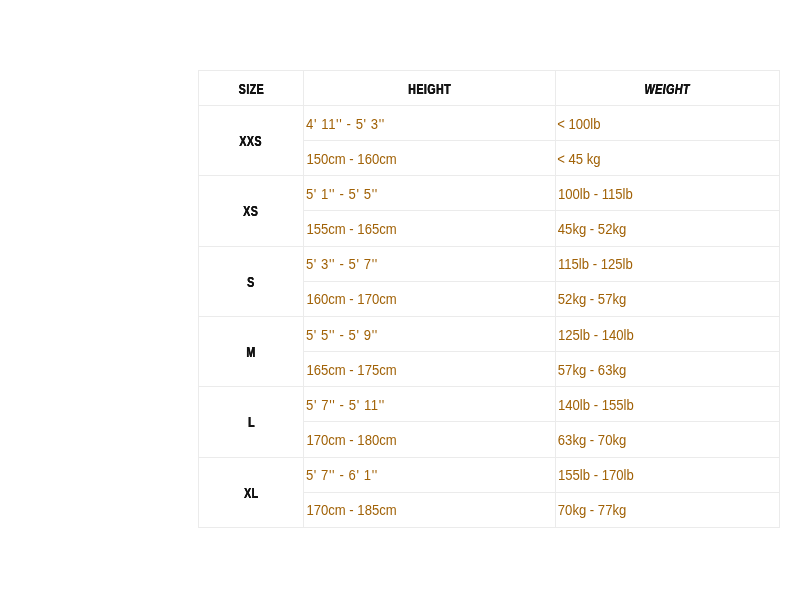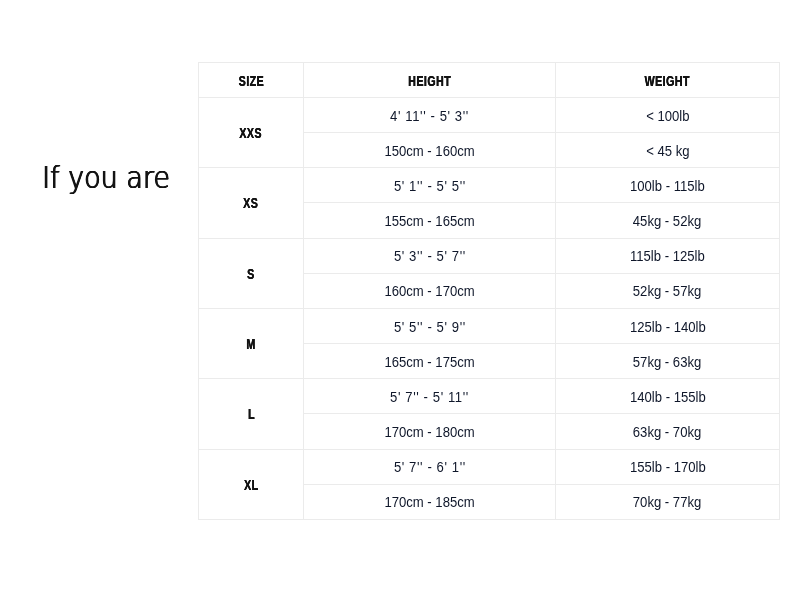--- a/index.html
+++ b/index.html
@@ -32,34 +32,34 @@
     font-style:normal;
     display:inline-block;
     will-change:opacity;
     transform:scaleX(0.90);
     text-shadow:0.62px 0 0 #141414, -0.62px 0 0 #141414, 0 0.45px 0 #141414, 0 -0.45px 0 #141414;
   }
 
   
   #sizechart {
     position:absolute;
-    left:198px; top:62px;
+    left:198px; top:70px;
     width:581px;
     border-collapse:collapse;
     table-layout:fixed;
   }
   #sizechart td, #sizechart th {
     border:1px solid #ebebeb;
     padding:0;
     vertical-align:middle;
   }
   #sizechart { border:1px solid #ebebeb; }
   .c-size { width:105px; }
   .c-h    { width:252px; }
-  .c-w    { width:224px; }
+  .c-w    { width:224px;font-style:italic; }
 
   thead th {
     height:34px;
     text-align:center;
     color:#131313;
   }
   thead th span {
     display:inline-block;
     will-change:opacity;
     position:relative; top:0.5px;
@@ -77,38 +77,37 @@
     will-change:opacity;
     position:relative; top:0.5px;
     text-shadow:0.15px 0 0 #131313, -0.15px 0 0 #131313;
     font-family:"Liberation Sans", sans-serif;
     font-weight:700;
     font-size:13.8px;
     letter-spacing:0.55px;
     transform:scaleX(0.775);
   }
 
-  td.datacell { height:34.17px; text-align:center; color:#0f172a; }
+  td.datacell { height:34.17px; text-align:left; color:#a16207; }
   td.datacell span {
     display:inline-block;
     will-change:opacity;
     position:relative; top:0.5px;
     font-family:"Liberation Sans", sans-serif;
     font-weight:400;
     font-size:13.8px;
     transform:scaleX(0.95);
   }
   td.datacell span.imp { letter-spacing:0.62px; }
   td.datacell span.imp::after { content:""; }
 </style>
 </head>
 <body>
 
 <div id="promo">
-    <span class="ln"><i>If you are</i></span>
   </div>
 
 <table id="sizechart">
   <colgroup>
       <col class="c-size">
       <col class="c-h">
       <col class="c-w">
     </colgroup>
   <thead>
     <tr>

